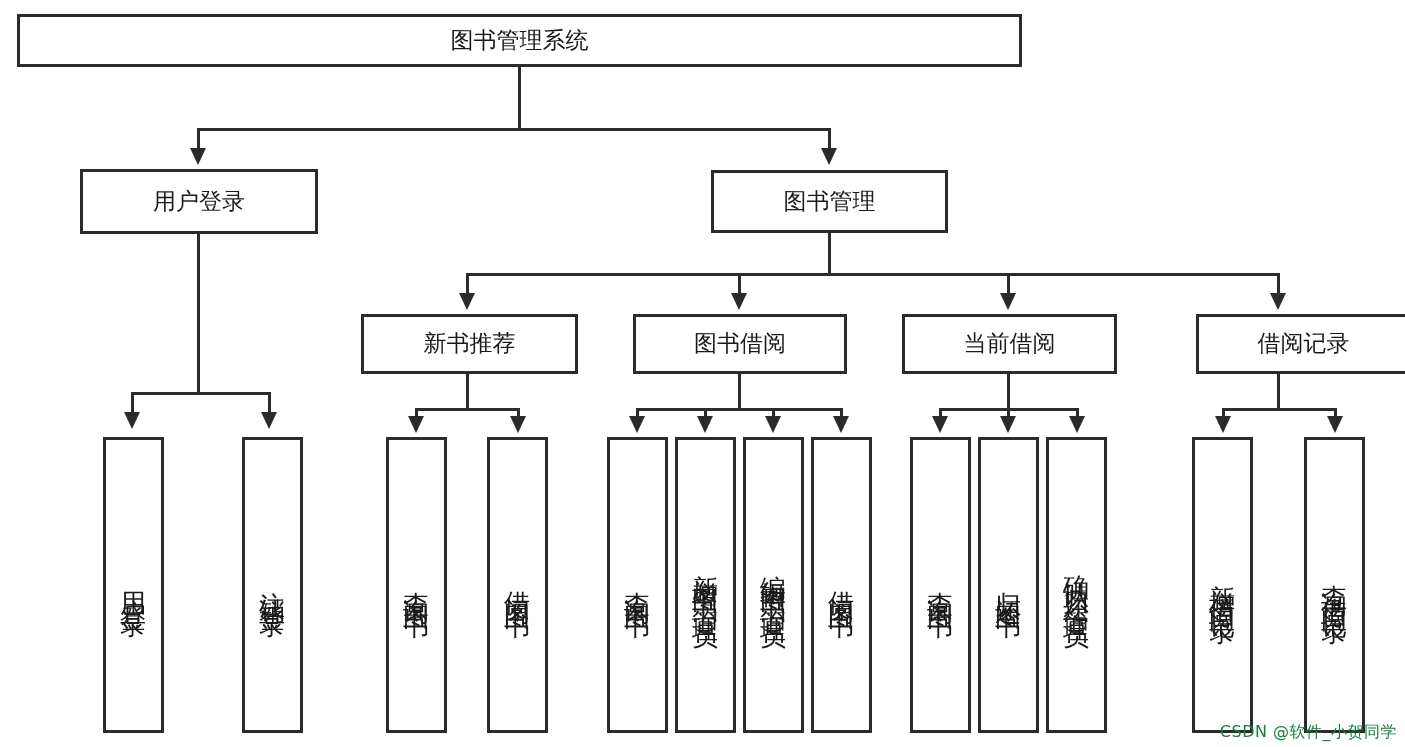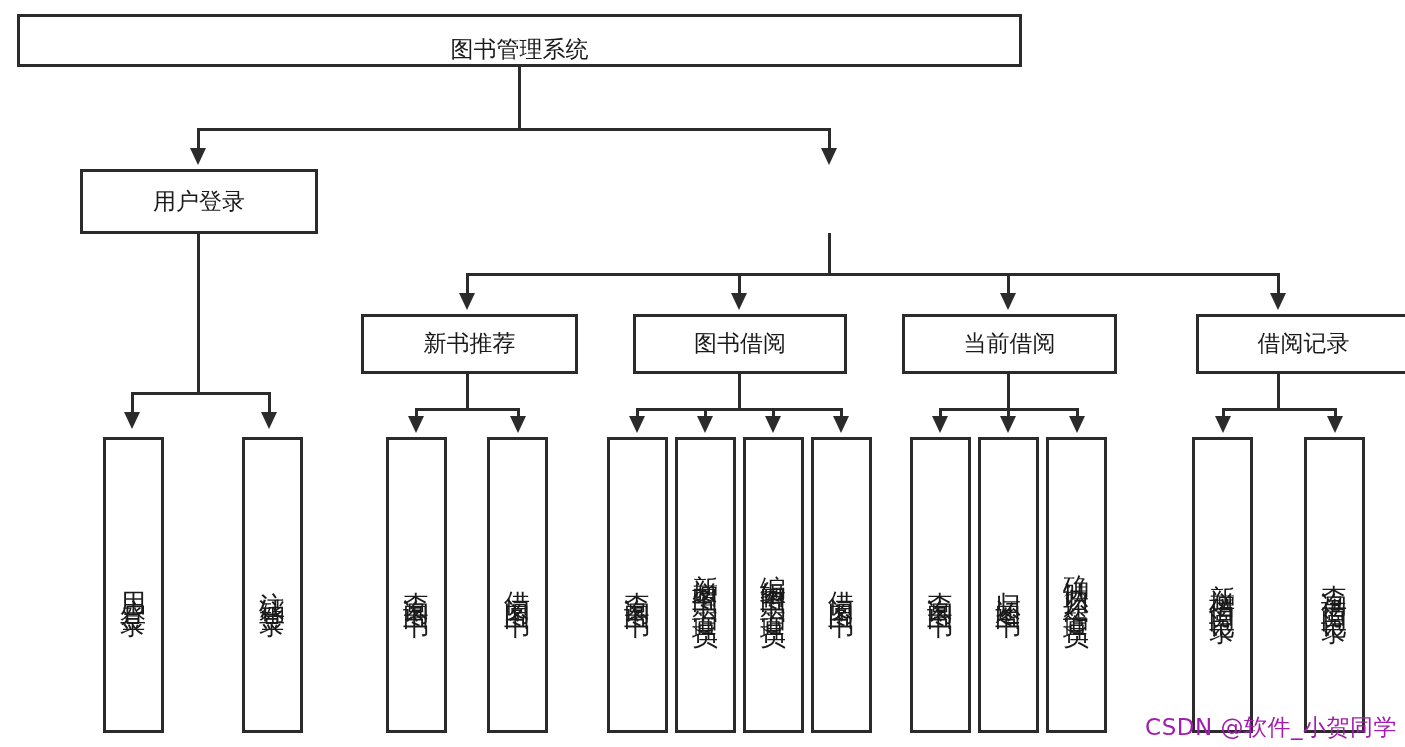--- a/index.html
+++ b/index.html
@@ -50,22 +50,22 @@
   }
   .box.v .vtext{
     writing-mode:vertical-rl;
     text-orientation:upright;
     white-space:nowrap;
   }
 
   .watermark{
     position:absolute;
     right:8px;bottom:4px;
-    font-size:23px;
-    color:#a21caf;
+    font-size:16px;
+    color:#15803d;
     letter-spacing:0.5px;
     white-space:nowrap;
     user-select:none;
   }
 </style>
 </head>
 <body>
 
 <div id="canvas">
 
@@ -121,27 +121,30 @@
   <div class="ln lnv" style="left:1076px;top:408px;height:12px;"></div>
   <div class="arrow" style="left:1069px;top:416px;"></div>
 
   <div class="ln lnv" style="left:1277px;top:374px;height:36px;"></div>
   <div class="ln lnh" style="left:1222px;top:408px;width:115px;"></div>
   <div class="ln lnv" style="left:1222px;top:408px;height:12px;"></div>
   <div class="arrow" style="left:1215px;top:416px;"></div>
   <div class="ln lnv" style="left:1334px;top:408px;height:12px;"></div>
   <div class="arrow" style="left:1327px;top:416px;"></div>
 
-  <div class="box h root" style="left:17px;top:14px;width:1005px;height:53px;align-items:flex-end;">
+  <div class="box h root" style="left:17px;top:14px;width:1005px;height:53px;">
     <span>图书管理系统</span>
   </div>
 
   <div class="box h" style="left:80px;top:169px;width:238px;height:65px;">
     <span>用户登录</span>
   </div>
+  <div class="box h" style="left:711px;top:170px;width:237px;height:63px;">
+    <span>图书管理</span>
+  </div>
 
   <div class="box h" style="left:361px;top:314px;width:217px;height:60px;align-items:center;">
     <span>新书推荐</span>
   </div>
   <div class="box h" style="left:902px;top:314px;width:215px;height:60px;">
     <span>当前借阅</span>
   </div>
   <div class="box h" style="left:633px;top:314px;width:214px;height:60px;">
     <span>图书借阅</span>
   </div>

